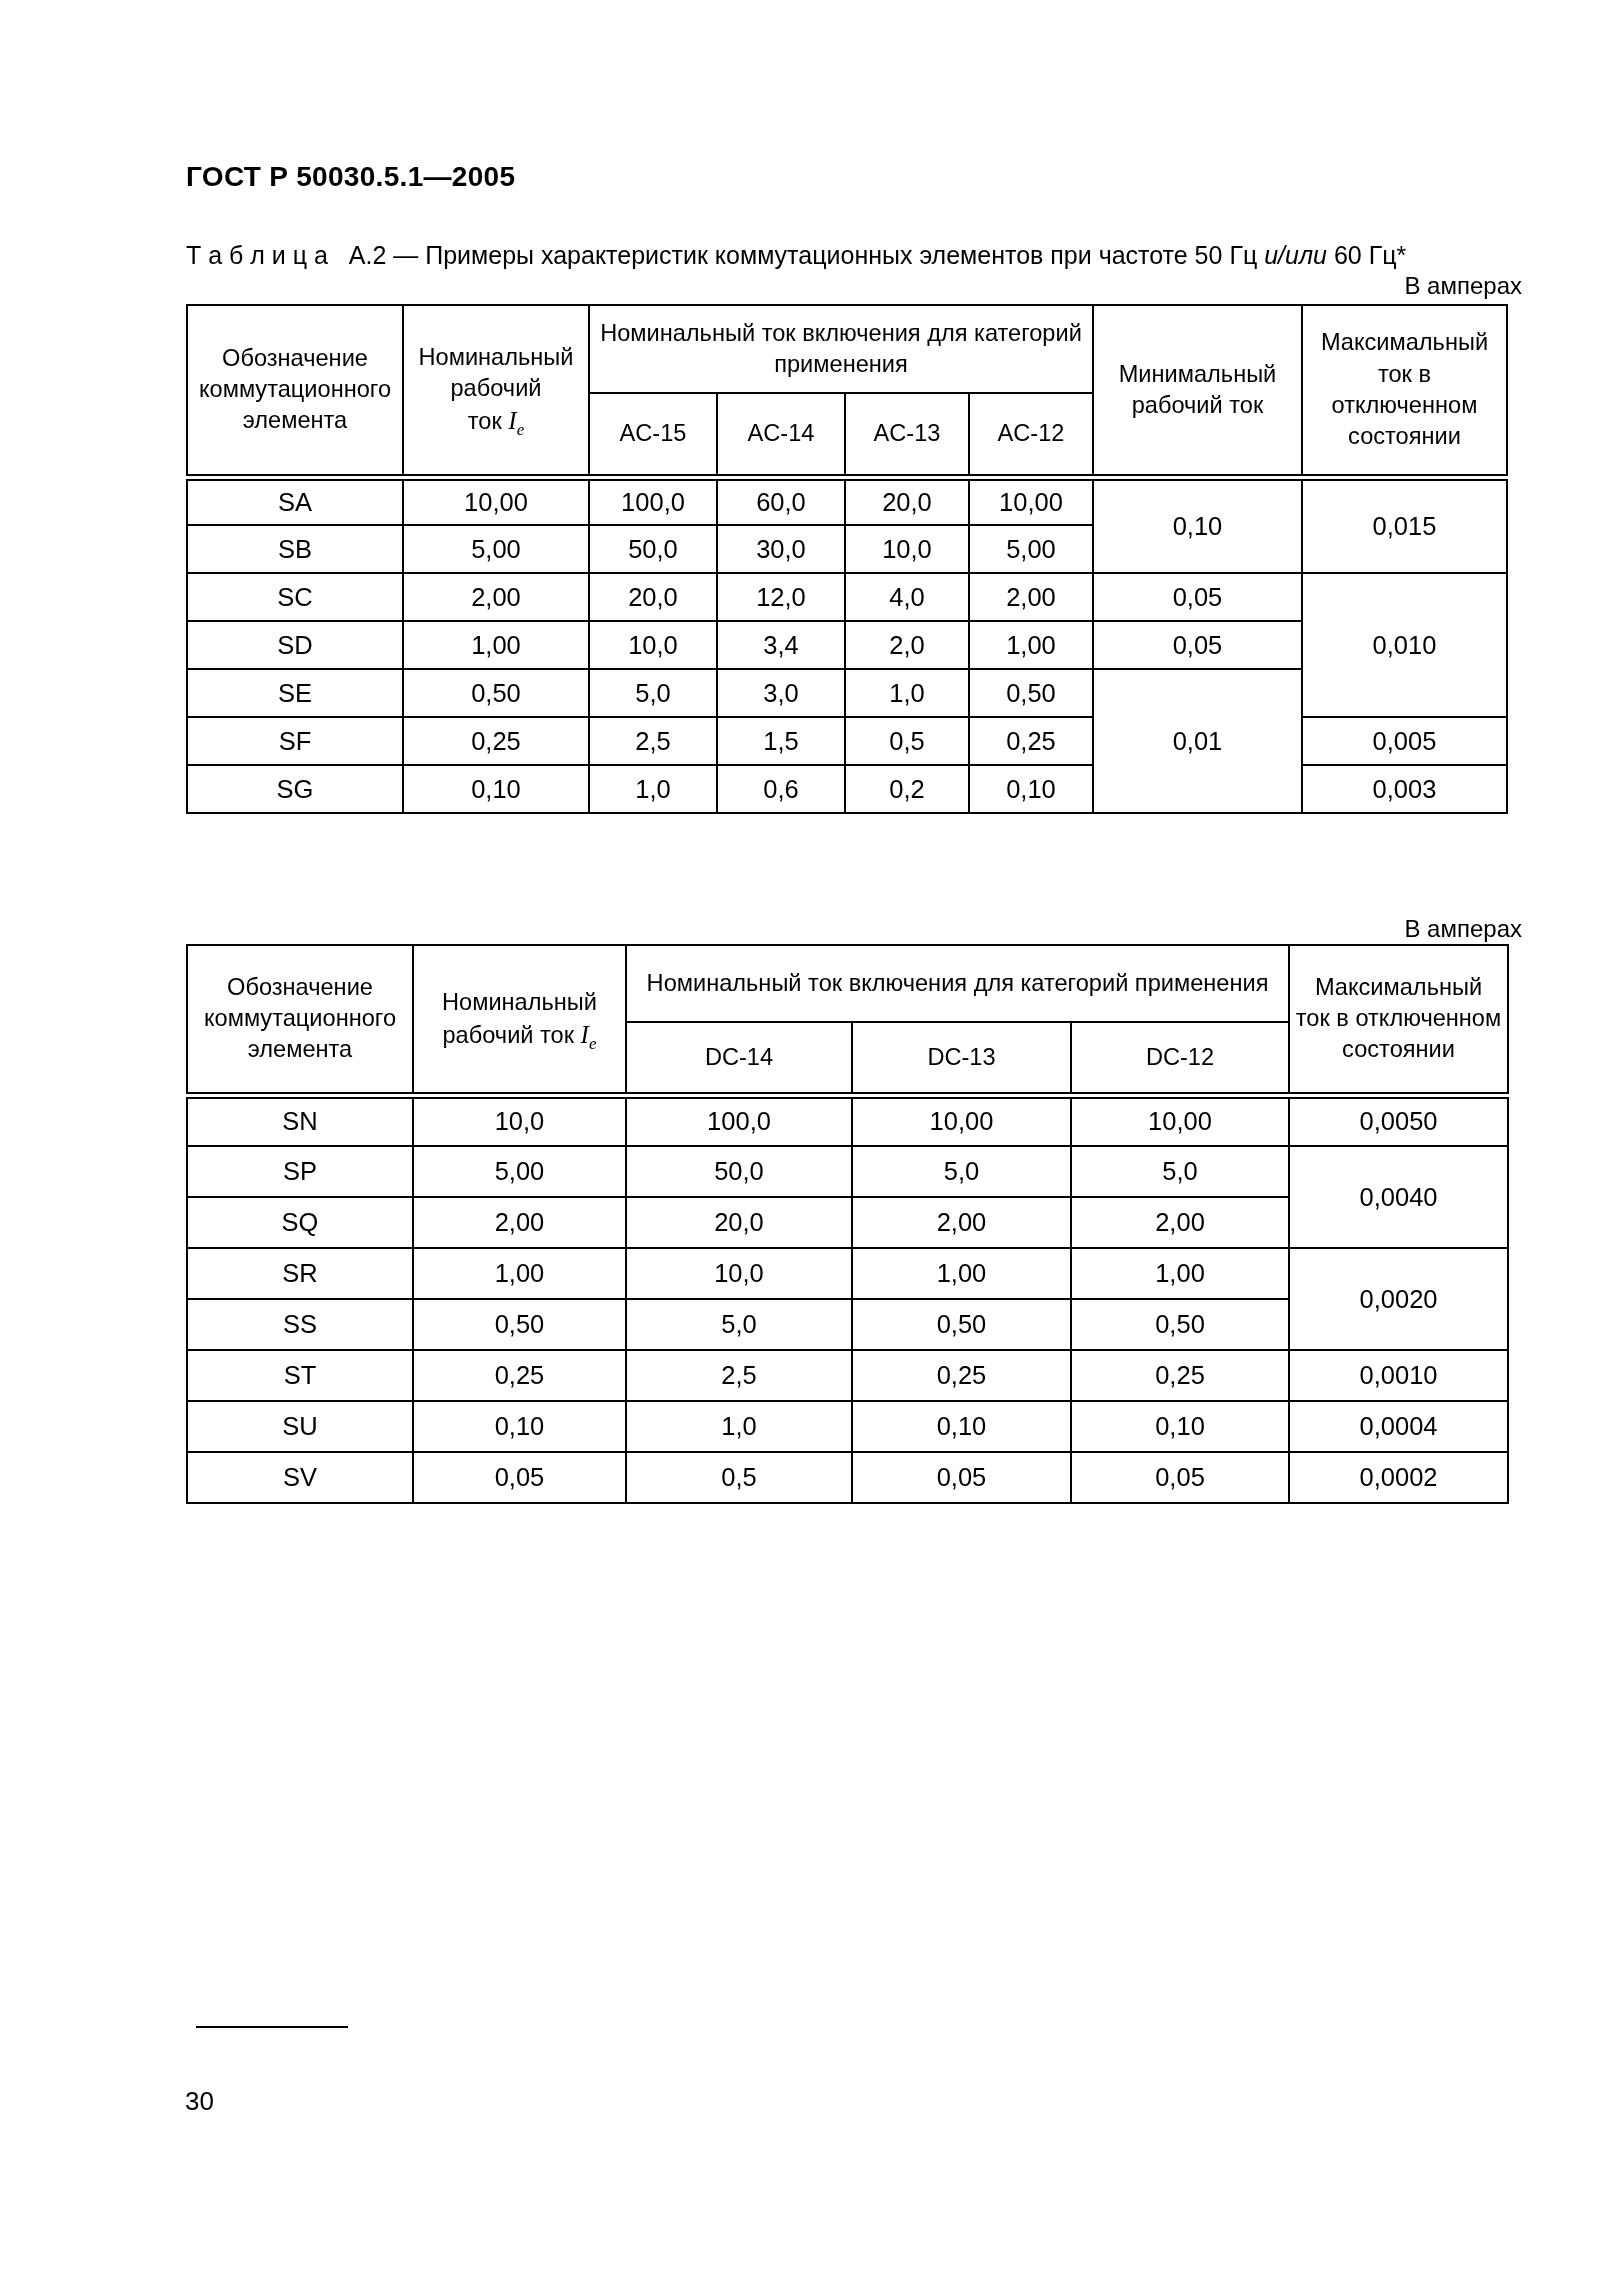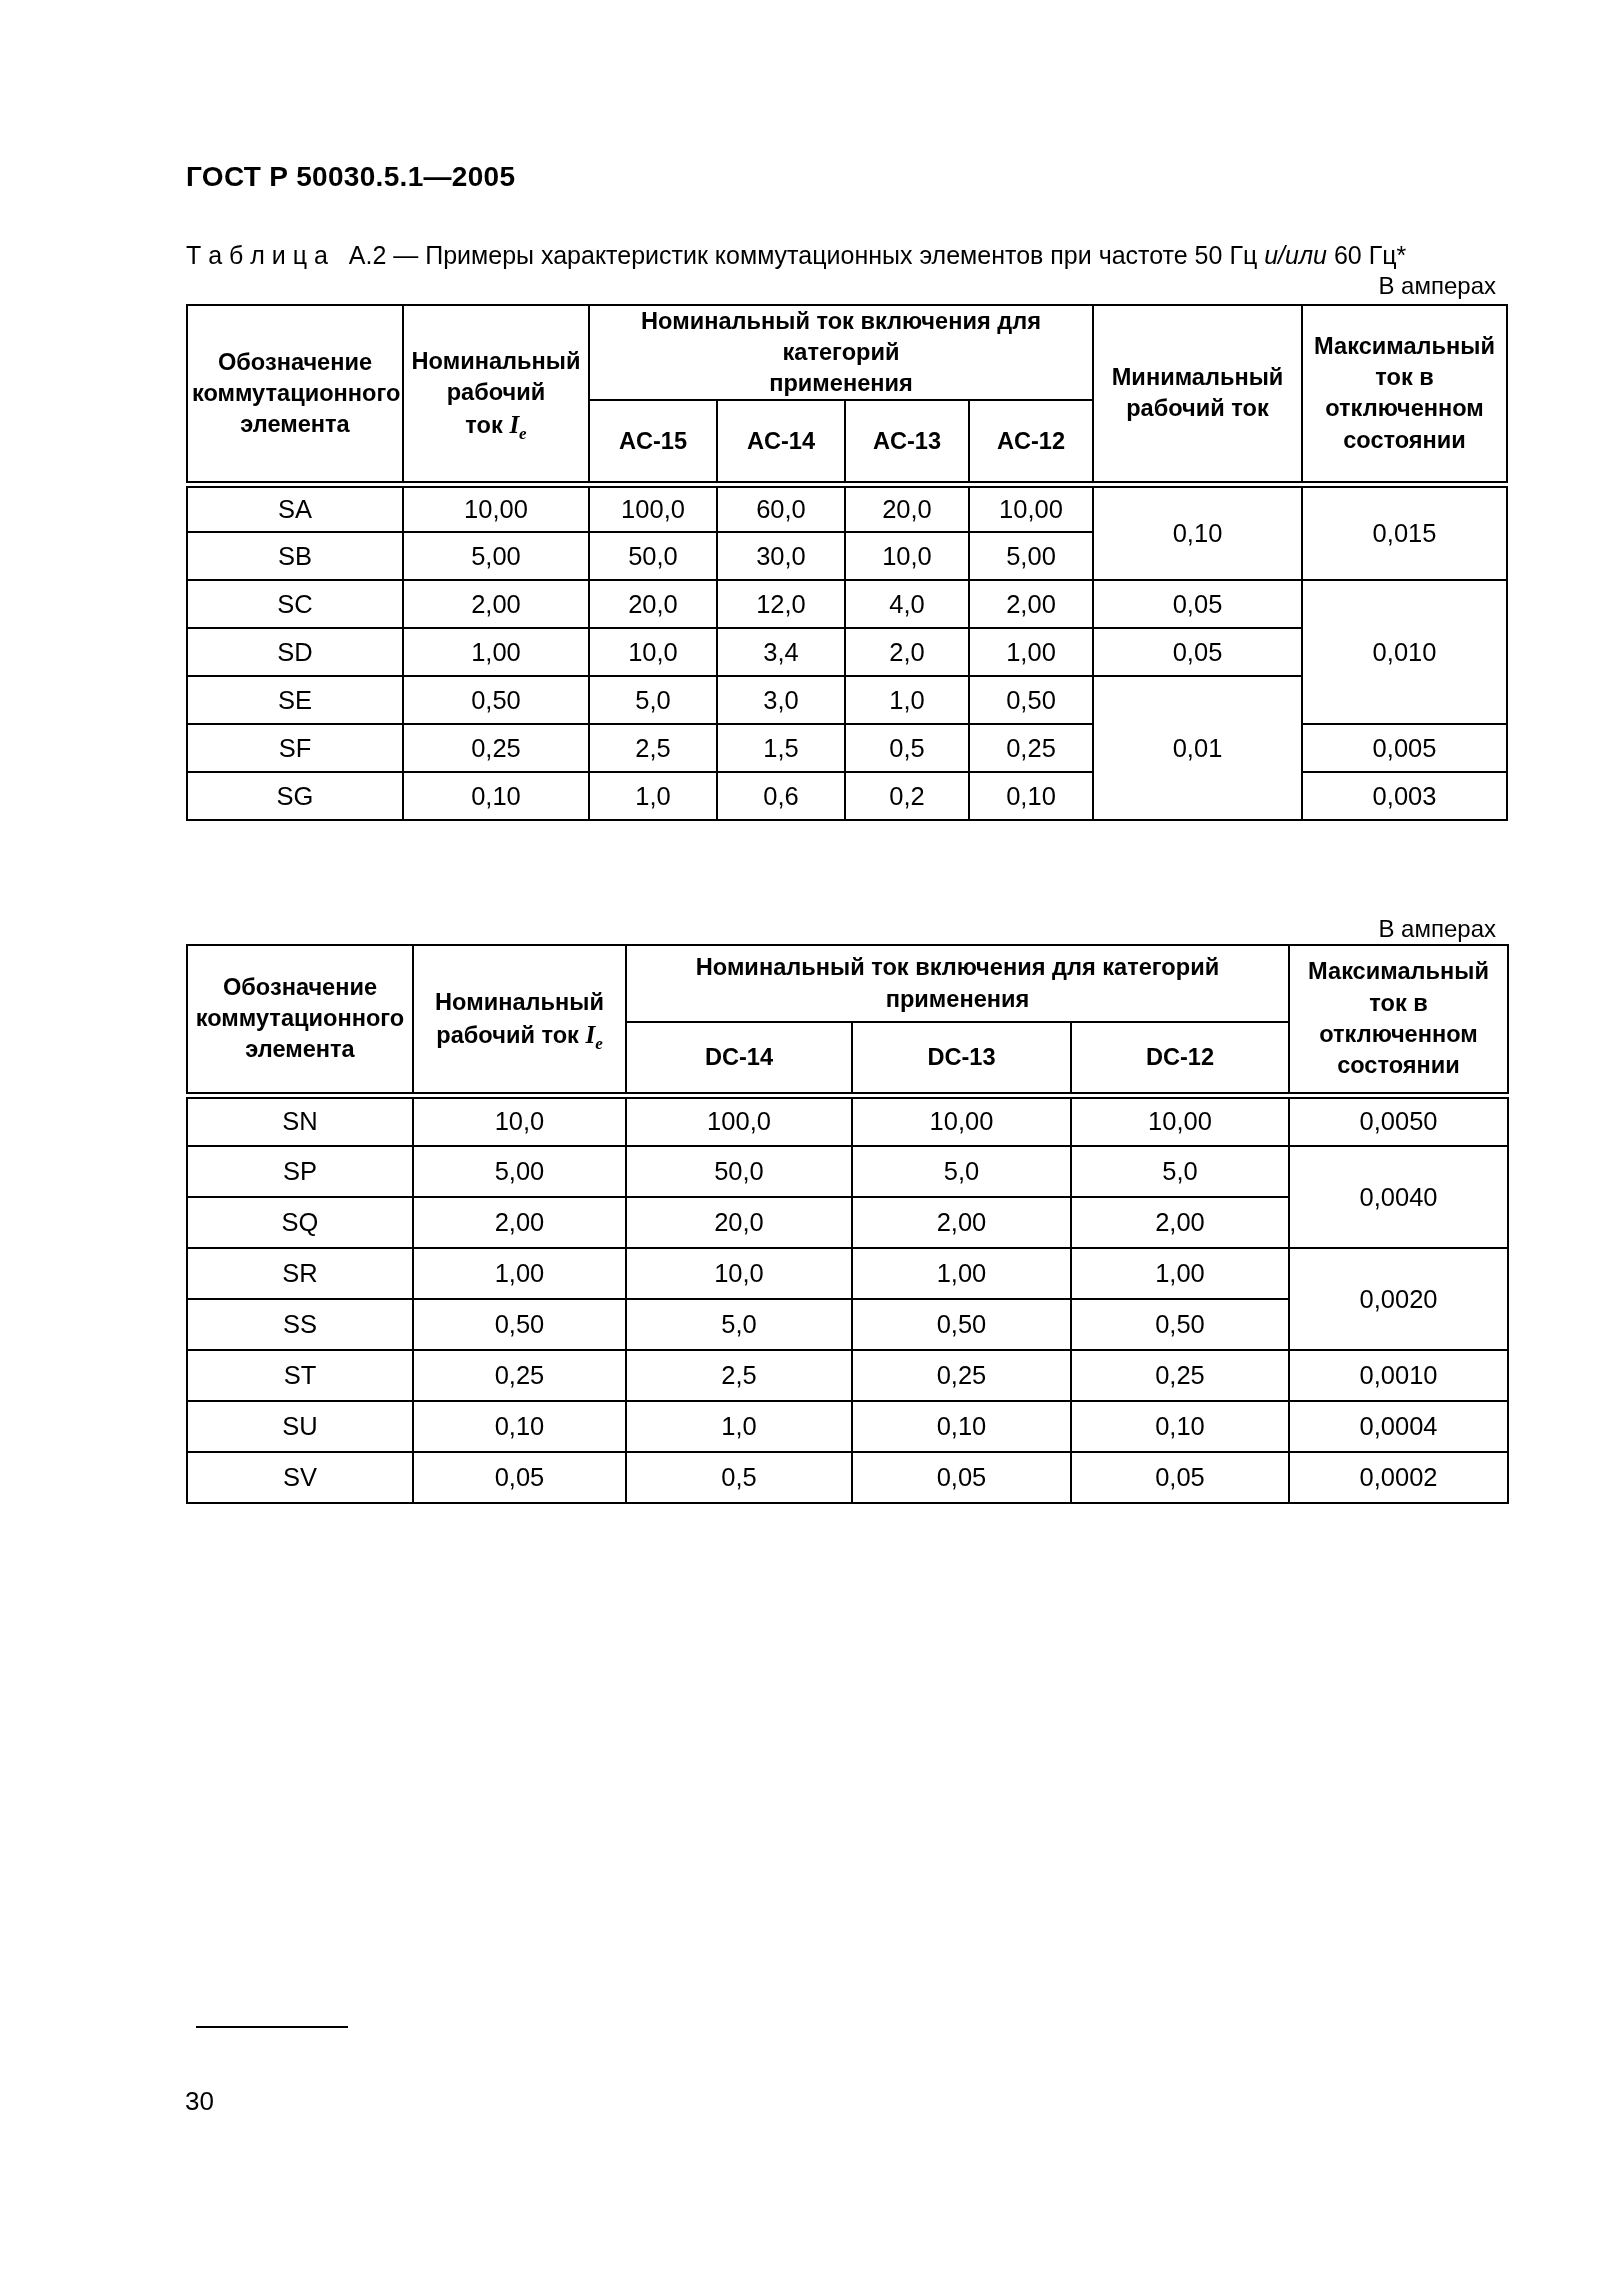--- a/index.html
+++ b/index.html
@@ -25,21 +25,21 @@
     left: 186px;
     width: 1320px;
     font-size: 25px;
     white-space: pre-wrap;
   }
   .caption-a2 { top: 241px; }
   .caption-a3 { top: 881px; }
   .caption .it { font-style: italic; }
   .units {
     position: absolute;
-    left: 176px;
+    left: 202px;
     width: 1320px;
     text-align: right;
     font-size: 24px;
   }
   .units-a2 { top: 272px; }
   .units-a3 { top: 915px; }
 
   table.gost {
     position: absolute;
     left: 186px;
@@ -50,21 +50,21 @@
   .table-a2 { top: 304px; }
   .table-a3 { top: 944px; }
   table.gost th, table.gost td {
     border: 2px solid #000;
     text-align: center;
     vertical-align: middle;
     padding: 0 3.9px;
     overflow: hidden;
   }
   table.gost th {
-    font-weight: bold;
+    font-weight: normal;
     font-size: 23.6px;
     line-height: 1.32;
   }
   table.gost td {
     font-size: 25.5px;
   }
   
   table.gost .dbl { border-bottom: 7.2px double #000; }
 
   tr.hr1-a2 { height: 88px; }

